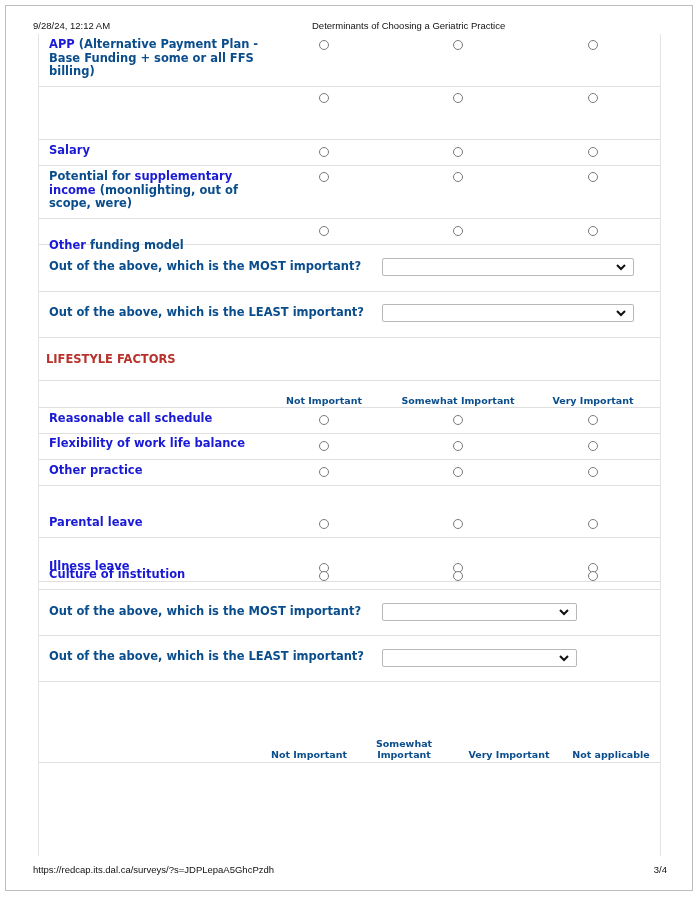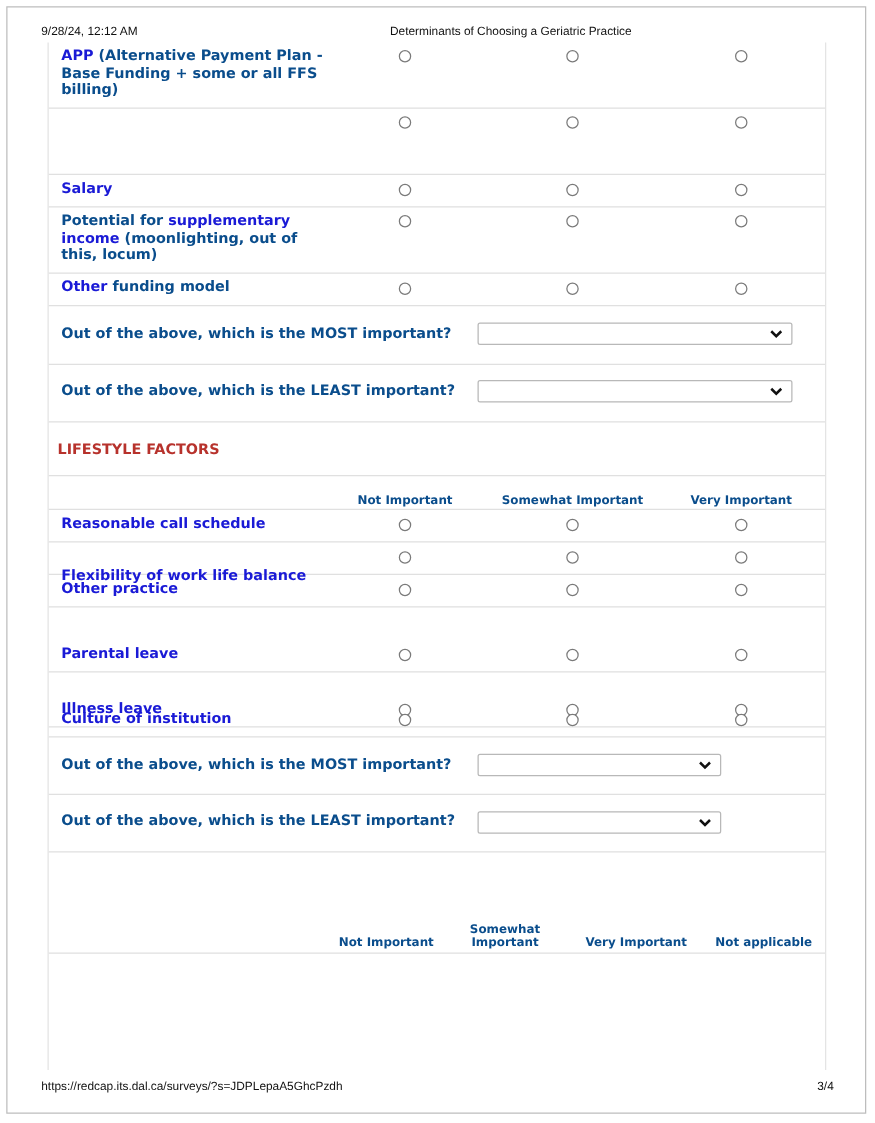--- a/index.html
+++ b/index.html
@@ -46,27 +46,27 @@
     <div class="radio" style="left:414px;top:6px"></div>
     <div class="radio" style="left:549px;top:6px"></div>
   </div>
   <div class="row" style="top:106px;height:26px">
     <div class="label" style="top:4px;width:215px"><span class="hl">Salary</span></div>
     <div class="radio" style="left:280px;top:7px"></div>
     <div class="radio" style="left:414px;top:7px"></div>
     <div class="radio" style="left:549px;top:7px"></div>
   </div>
   <div class="row" style="top:132px;height:53px">
-    <div class="label" style="top:4px;width:215px"><span>Potential for </span><span class="hl">supplementary income</span><span> (moonlighting, out of this, locum)</span></div>
+    <div class="label" style="top:4px;width:215px"><span>Potential for </span><span class="hl">supplementary income</span><span> (moonlighting, out of scope, were)</span></div>
     <div class="radio" style="left:280px;top:6px"></div>
     <div class="radio" style="left:414px;top:6px"></div>
     <div class="radio" style="left:549px;top:6px"></div>
   </div>
   <div class="row" style="top:185px;height:26px">
-    <div class="label" style="top:4px;width:215px"><span class="hl">Other</span><span> funding model</span></div>
+    <div class="label" style="top:20px;width:215px"><span class="hl">Other</span><span> funding model</span></div>
     <div class="radio" style="left:280px;top:7px"></div>
     <div class="radio" style="left:414px;top:7px"></div>
     <div class="radio" style="left:549px;top:7px"></div>
   </div>
 
   <div class="row" style="top:211px;height:47px">
     <div class="q-label" style="top:14px">Out of the above, which is the MOST important?</div>
     <div class="select" style="left:343px;top:13px;width:252px">
       <svg class="chev" viewBox="0 0 12 12">
           <path d="M2 4 L6 8 L10 4" stroke="#111" stroke-width="2" fill="none"></path>
@@ -90,21 +90,21 @@
     <div class="col-head" style="left:354px;width:130px;top:14px">Somewhat Important</div>
     <div class="col-head" style="left:504px;width:100px;top:14px">Very Important</div>
   </div>
   <div class="row" style="top: 374px; height: 26px;">
       <div class="label hl" style="top: 4px;">Reasonable call schedule</div>
       <div class="radio" style="left: 280px; top: 7px;"></div>
       <div class="radio" style="left: 414px; top: 7px;"></div>
       <div class="radio" style="left: 549px; top: 7px;"></div>
     </div>
     <div class="row" style="top: 400px; height: 26px;">
-      <div class="label hl" style="top: 20px; text-align: center;">Flexibility of work life balance</div>
+      <div class="label hl" style="top: 3px; text-align: center;">Flexibility of work life balance</div>
       <div class="radio" style="left: 280px; top: 7px;"></div>
       <div class="radio" style="left: 414px; top: 7px;"></div>
       <div class="radio" style="left: 549px; top: 7px;"></div>
     </div>
     <div class="row" style="top: 426px; height: 26px;">
       <div class="label hl" style="top: 4px;">Other practice</div>
       <div class="radio" style="left: 280px; top: 7px;"></div>
       <div class="radio" style="left: 414px; top: 7px;"></div>
       <div class="radio" style="left: 549px; top: 7px;"></div>
     </div>

